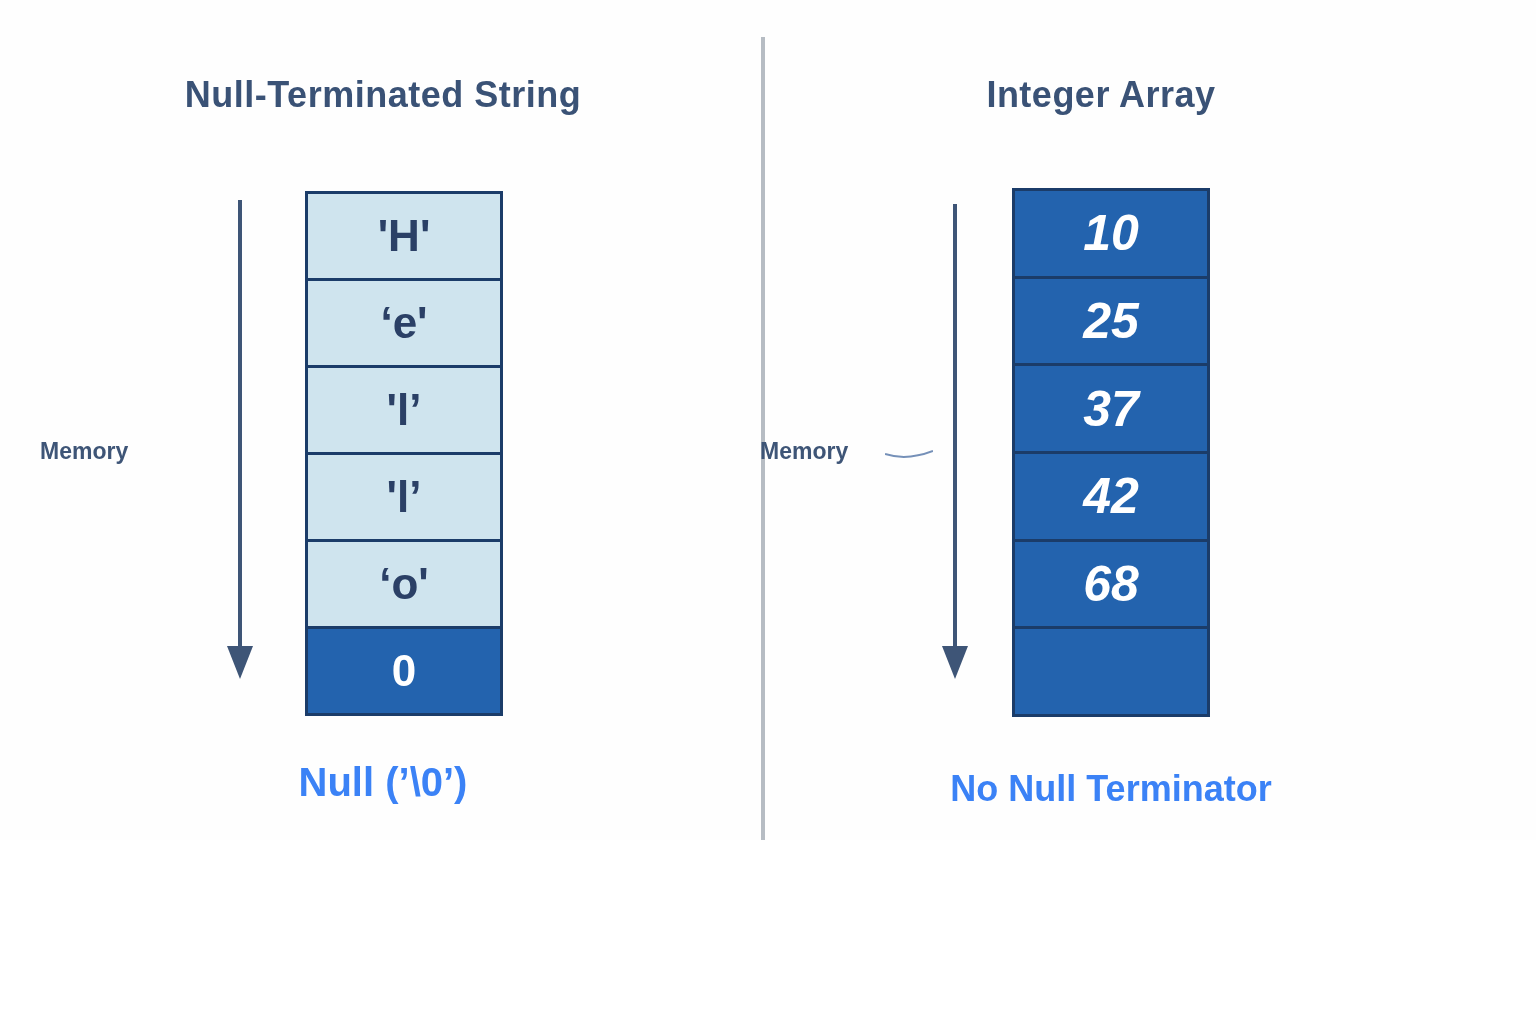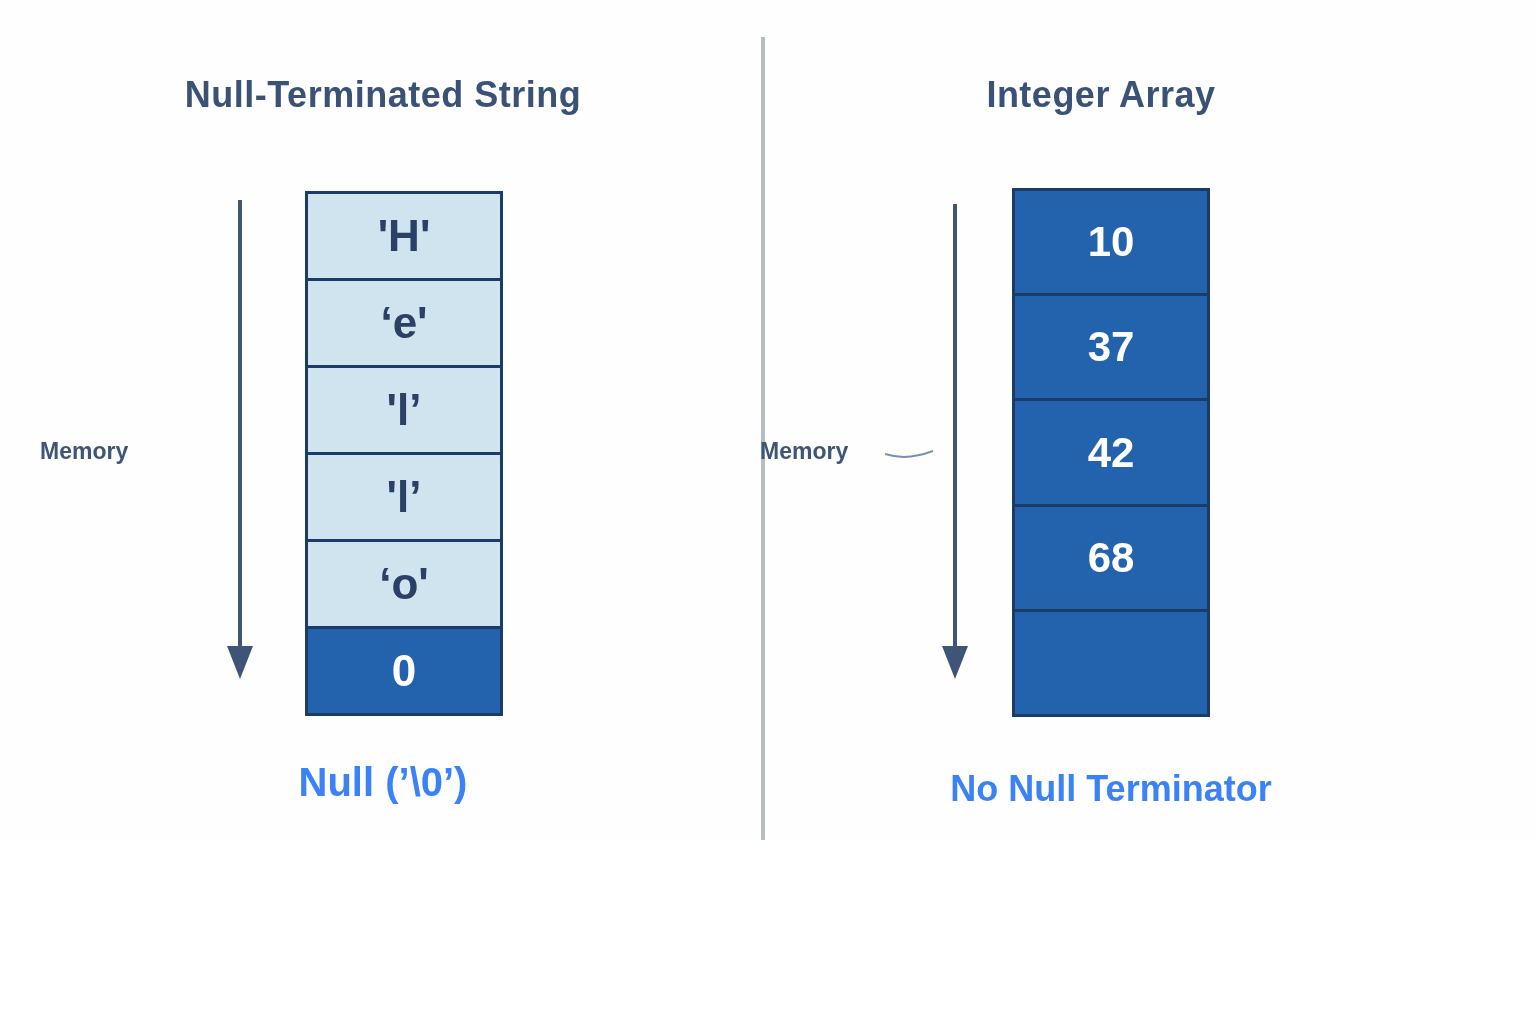--- a/index.html
+++ b/index.html
@@ -70,21 +70,21 @@
     flex: 1;
     display: flex;
     align-items: center;
     justify-content: center;
     font-size: 44px;
     color: #2b4066;
   }
   .cell + .cell { border-top: 3px solid #1b3c69; }
   .cell.light { background: #cfe4ee; }
   .cell.dark  { background: #2363ae; color: #ffffff; }
-  .column-right .cell { font-size: 42px; }
+  .column-right .cell { font-size: 50px; font-style: italic; }
   .caption {
     position: absolute;
     text-align: center;
     color: #3b82f6;
   }
   .caption-left  { left: 0px;   width: 766px; top: 760px; font-size: 40px; }
   .caption-right { left: 866px; width: 490px; top: 768px; font-size: 36px; }
 </style>
 </head>
 <body>
@@ -121,20 +121,21 @@
     <path d="M0,5 Q22,12 48,2" stroke="#7590b8" stroke-width="2" fill="none"></path>
   </svg>
 
   <svg class="arrow-svg arrow-right" viewBox="0 0 32 484">
     <line x1="16" y1="6" x2="16" y2="452" stroke="#3e5577" stroke-width="4"></line>
     <polygon points="3,448 29,448 16,481" fill="#3e5577"></polygon>
   </svg>
 
   <div class="mem-column column-right">
     <div class="cell dark">10</div>
+    <div class="cell dark">25</div>
     <div class="cell dark">37</div>
     <div class="cell dark">42</div>
     <div class="cell dark">68</div>
     <div class="cell dark"></div>
   </div>
 
   <div class="caption caption-right">No Null Terminator</div>
 
 </div>
 

